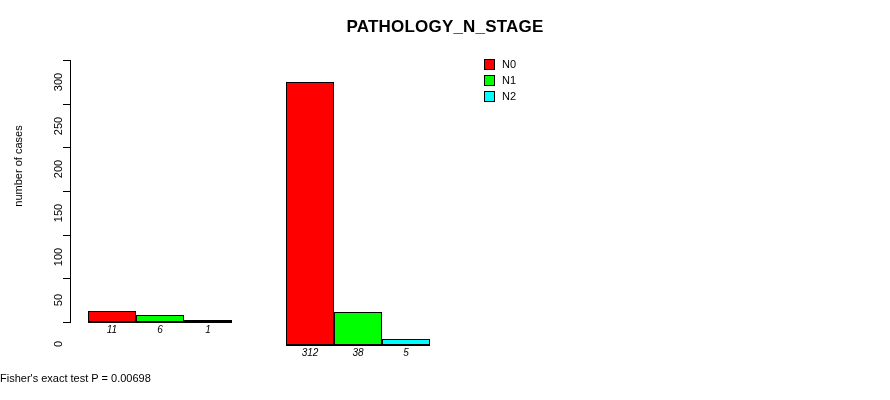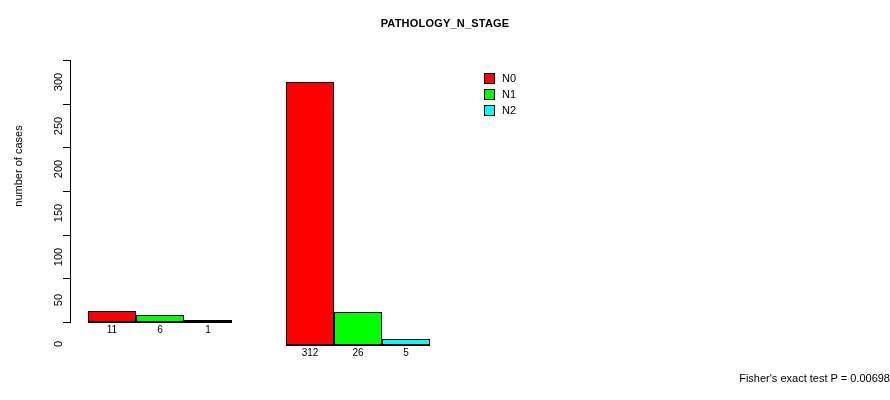--- a/index.html
+++ b/index.html
@@ -21,21 +21,21 @@
     width: 890px;
     height: 400px;
   }
   
   .chart-title {
     position: absolute;
     left: 0;
     top: 17px;
     width: 890px;
     text-align: center;
-    font-size: 11px;
+    font-size: 17px;
     font-weight: bold;
     letter-spacing: 0.2px;
   }
   
   .y-axis-title {
     position: absolute;
     left: -52px;
     top: 160px;
     width: 140px;
     text-align: center;
@@ -65,20 +65,21 @@
     white-space: nowrap;
     transform: rotate(-90deg);
     transform-origin: right center;
     text-align: center;
   }
   
   .panel {
     position: absolute;
     top: 0;
     height: 400px;
+    font-style: italic;
   }
   .baseline {
     position: absolute;
     height: 1px;
     background: #000000;
     top: 322px;
     left: 0;
   }
   .bar {
     position: absolute;
@@ -97,21 +98,21 @@
     position: absolute;
     top: 340px;
     font-size: 11px;
     text-align: center;
     white-space: nowrap;
   }
   
   .legend {
     position: absolute;
     left: 484px;
-    top: 70px;
+    top: 56px;
   }
   .legend-row {
     position: relative;
     height: 16px;
     display: flex;
     align-items: center;
   }
   .legend-swatch {
     width: 11px;
     height: 11px;
@@ -122,21 +123,21 @@
   .legend-label {
     font-size: 11px;
     line-height: 11px;
   }
   
   .footer-note {
     position: absolute;
     left: 0;
     top: 372px;
     width: 890px;
-    text-align: right;
+    text-align: left;
     font-size: 11px;
   }
 </style>
 </head>
 <body>
 
 <div class="plot-root">
 
   <div class="chart-title">PATHOLOGY_N_STAGE</div>
 
@@ -173,21 +174,21 @@
   </div>
 
   <div class="panel" style="left:286px; width:144px;margin-top:23px;">
     <div class="baseline" style="width:144px;"></div>
 
     <div class="bar" style="left:0px;  width:48px; height:263px; background:#FF0000;"></div>
     <div class="bar" style="left:48px; width:48px; height:33px;  background:#00FF00;"></div>
     <div class="bar" style="left:96px; width:48px; height:6px;   background:#00FFFF;"></div>
 
     <div class="bar-value" style="left:0px;  width:48px;">312</div>
-    <div class="bar-value" style="left:48px; width:48px;">26</div>
+    <div class="bar-value" style="left:48px; width:48px;">38</div>
     <div class="bar-value" style="left:96px; width:48px;">5</div>
 
   </div>
 
   <div class="legend">
     <div class="legend-row">
       <span class="legend-swatch" style="background:#FF0000;"></span>
       <span class="legend-label">N0</span>
     </div>
     <div class="legend-row">

